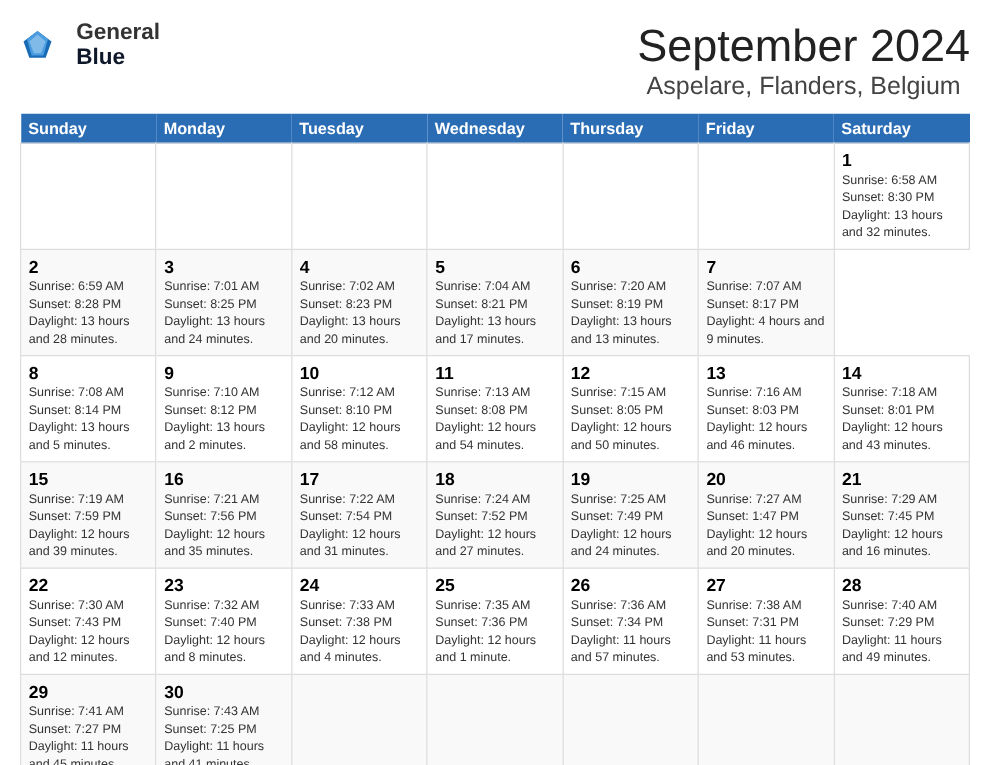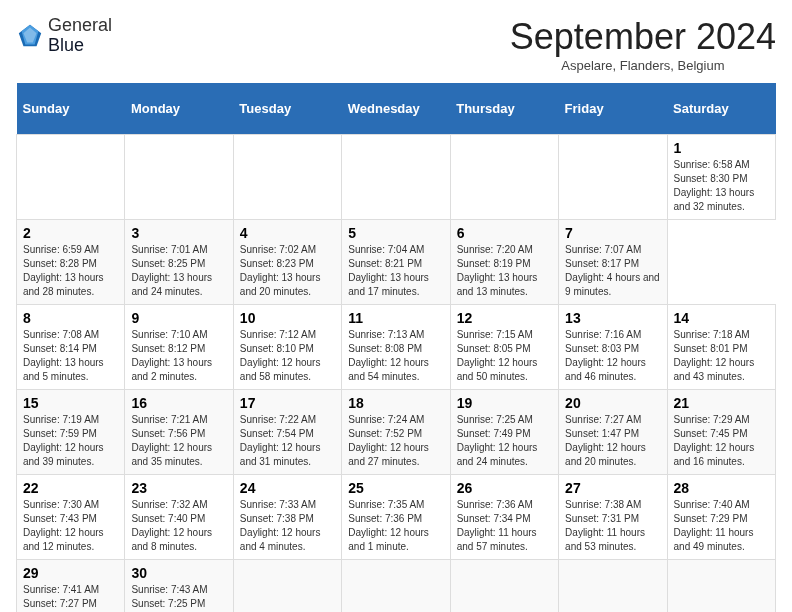--- a/index.html
+++ b/index.html
@@ -16,51 +16,52 @@
       align-items: flex-start;
       margin-bottom: 10px;
     }
     .logo {
       display: flex;
       align-items: center;
       gap: 4px;
     }
     .logo-text {
       font-size: 18px;
-      font-weight: normal;
+      font-weight: bold;
       line-height: 1.1;
+      margin-left: 13px;
     }
     .logo-general { color: #333; }
     .logo-blue { color: #0f172a; }
     .logo-icon {
       width: 28px;
       height: 28px;
     }
     .title-block {
       text-align: center;
     }
     .month-title {
       font-size: 36px;
       font-weight: normal;
       color: #222;
     }
     .location-title {
-      font-size: 13px;
+      font-size: 20px;
       color: #444;
     }
     table {
       width: 100%;
       border-collapse: collapse;
       font-size: 11px;
     }
     th {
       background: #2a6db5;
       color: #fff;
       text-align: left;
-      padding: 18px 6px;
+      padding: 4px 6px;
       font-size: 13px;
       font-weight: bold;
     }
     td {
       vertical-align: top;
       padding: 5px 6px;
       border: 1px solid #ddd;
       width: 14.28%;
       min-height: 80px;
     }

